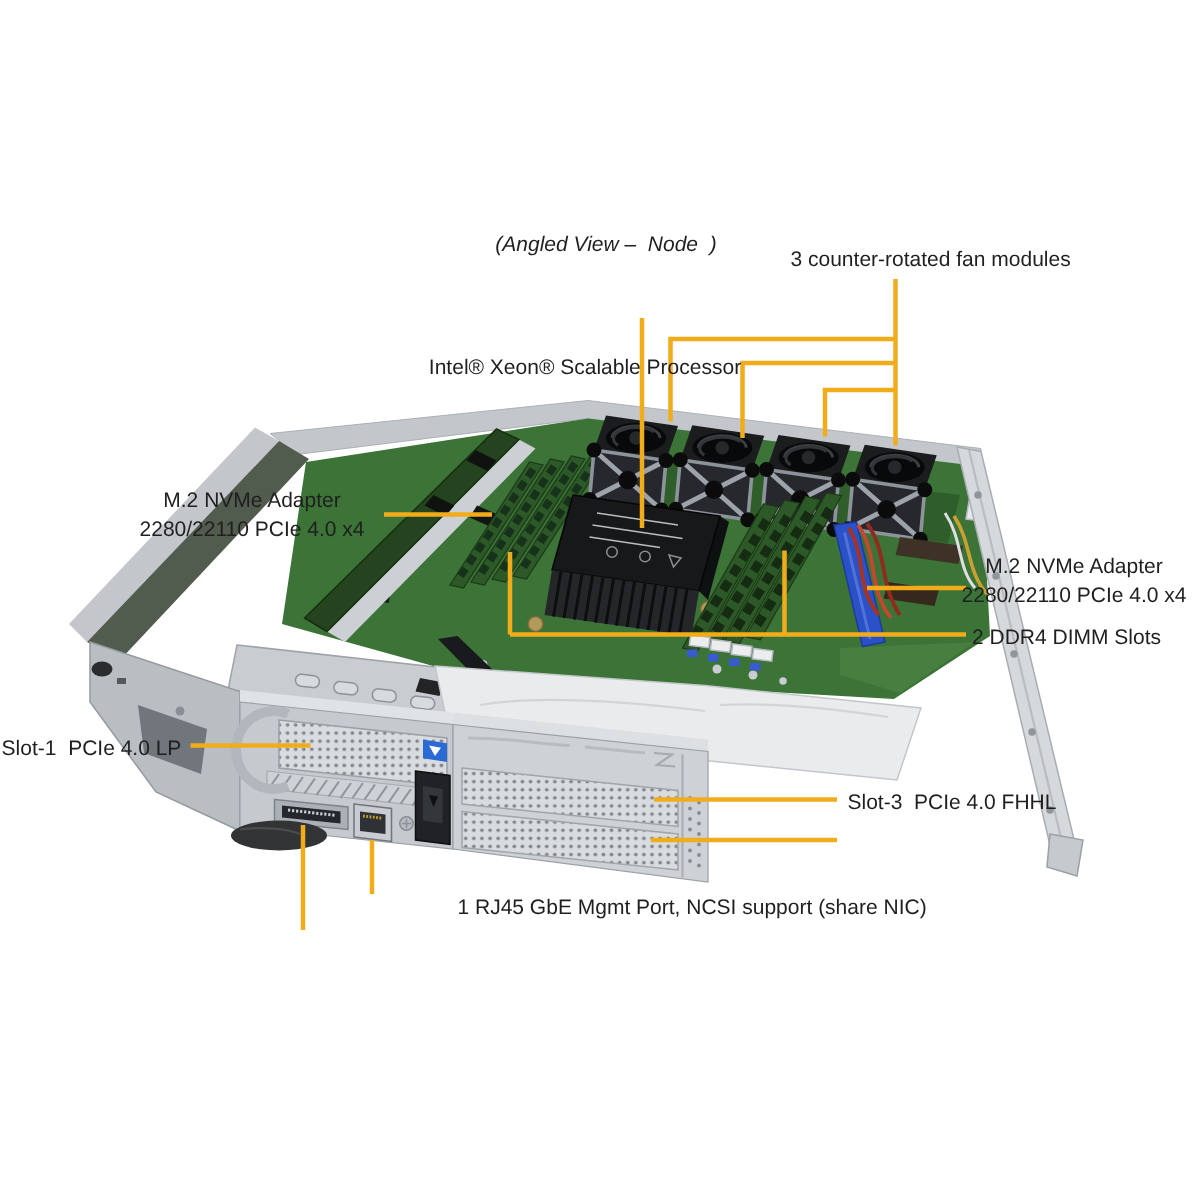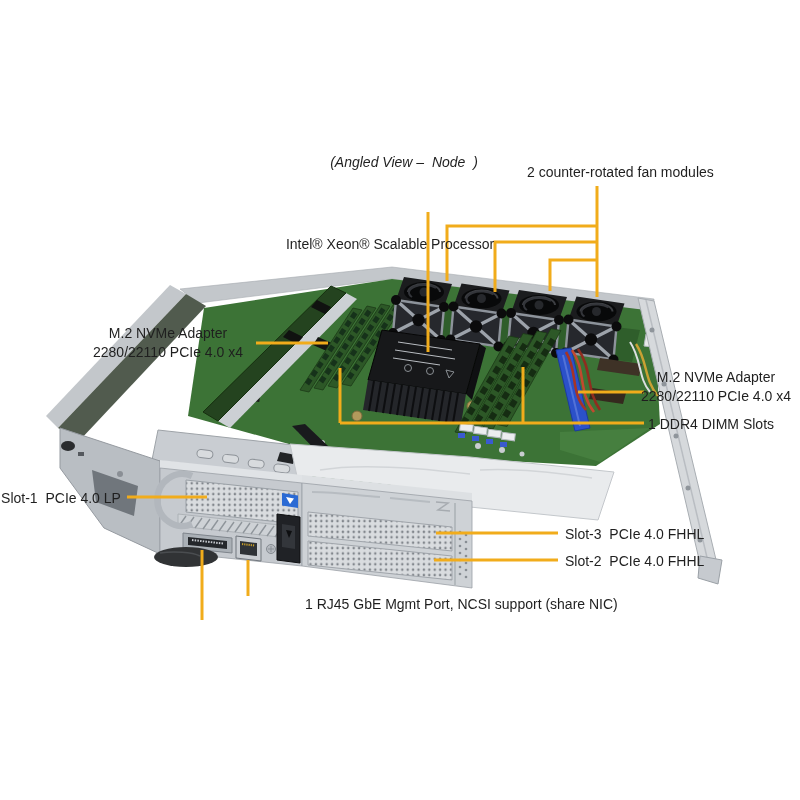--- a/index.html
+++ b/index.html
@@ -266,31 +266,30 @@
       <path d="M 434,560 L 558,560"></path>
       <path d="M 248,560 L 248,596"></path>
       <path d="M 202,550 L 202,620"></path>
     </g>
   </svg>
 
   <div class="lbl italic center" style="left:304px;top:153px;width:200px;">(Angled View –  Node  )</div>
 
   <div class="lbl center" style="left:280px;top:192px;width:220px;margin-top:43px;">Intel® Xeon® Scalable Processor</div>
 
-  <div class="lbl" style="left:527px;top:163px;">2 counter-rotated fan modules</div>
+  <div class="lbl" style="left:527px;top:163px;">3 counter-rotated fan modules</div>
 
   <div class="lbl center" style="left:80px;top:324px;width:176px;">M.2 NVMe Adapter
 2280/22110 PCIe 4.0 x4</div>
 
   <div class="lbl center" style="left:636px;top:368px;width:160px;">M.2 NVMe Adapter
 2280/22110 PCIe 4.0 x4</div>
 
-  <div class="lbl" style="left:648px;top:415px;">1 DDR4 DIMM Slots</div>
+  <div class="lbl" style="left:648px;top:415px;">2 DDR4 DIMM Slots</div>
 
   <div class="lbl right" style="left:0px;top:489px;width:122px;">Slot-1  PCIe 4.0 LP</div>
 
   <div class="lbl" style="left:565px;top:525px;">Slot-3  PCIe 4.0 FHHL</div>
 
-  <div class="lbl" style="left:565px;top:552px;">Slot-2  PCIe 4.0 FHHL</div>
 
   <div class="lbl" style="left:257px;top:595px;margin-left:48px;">1 RJ45 GbE Mgmt Port, NCSI support (share NIC)</div>
 
 </div>
 
 </body></html>

